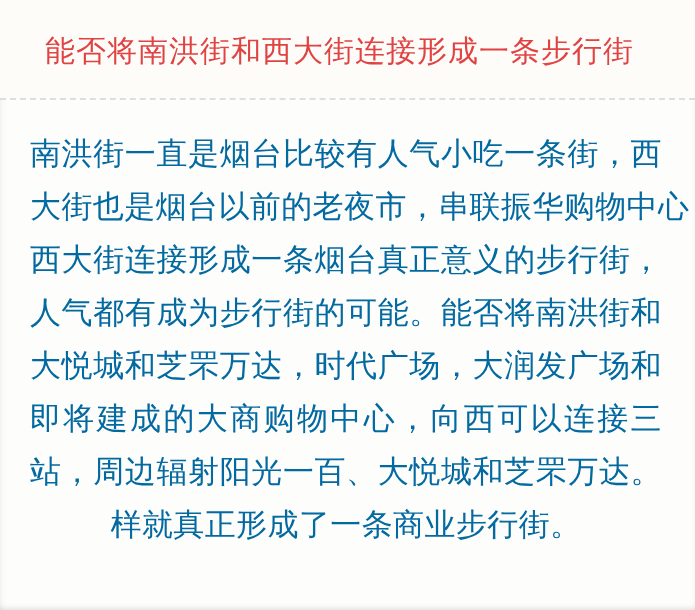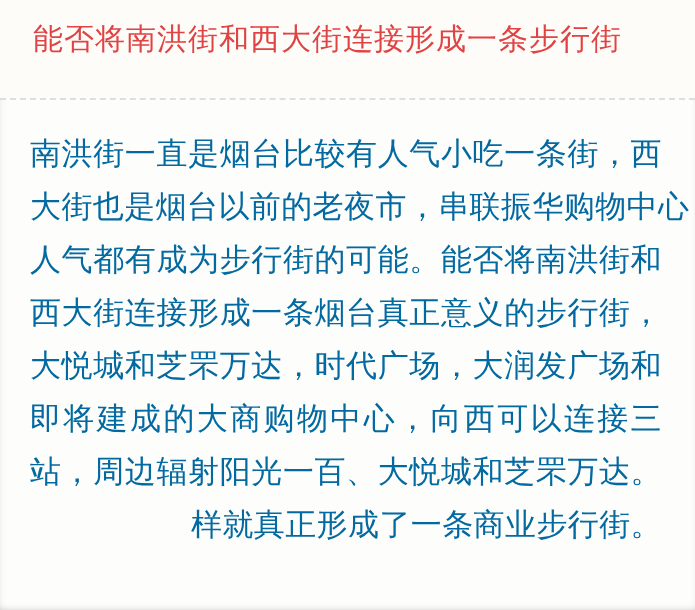--- a/index.html
+++ b/index.html
@@ -23,21 +23,21 @@
     left: 0;
     top: 0;
     width: 100%;
     height: 98px;
     background: #fefcf8;
   }
   .title {
     position: absolute;
     left: 33px;
     top: 22px;
-    margin: 0;
+    margin: 12px;
     font-size: 30px;
     line-height: 34px;
     font-weight: 400;
     letter-spacing: 1px;
     color: #e04343;
     white-space: nowrap;
   }
   .divider {
     position: absolute;
     left: 0;
@@ -58,39 +58,39 @@
     line-height: 53px;
   }
   .text-line {
     height: 53px;
     text-align: justify;
     text-align-last: justify;
     white-space: nowrap;
     letter-spacing: 0.4px;
   }
   .text-line.last-line {
-    text-align: right;
+    text-align: center;
     text-align-last: auto;
   }
 </style>
 </head>
 <body>
 
 <div class="page">
 
   <div class="header">
     <h1 class="title">能否将南洪街和西大街连接形成一条步行街</h1>
   </div>
 
   <hr class="divider">
 
   <div class="body-text">
     <div class="text-line">南洪街一直是烟台比较有人气小吃一条街，西</div>
     <div class="text-line">大街也是烟台以前的老夜市，串联振华购物中心</div>
+    <div class="text-line">西大街连接形成一条烟台真正意义的步行街，</div>
     <div class="text-line">人气都有成为步行街的可能。能否将南洪街和</div>
-    <div class="text-line">西大街连接形成一条烟台真正意义的步行街，</div>
     <div class="text-line">大悦城和芝罘万达，时代广场，大润发广场和</div>
     <div class="text-line">即将建成的大商购物中心，向西可以连接三</div>
     <div class="text-line">站，周边辐射阳光一百、大悦城和芝罘万达。</div>
     <div class="text-line last-line">样就真正形成了一条商业步行街。</div>
   </div>
 
 </div>
 
 </body></html>

